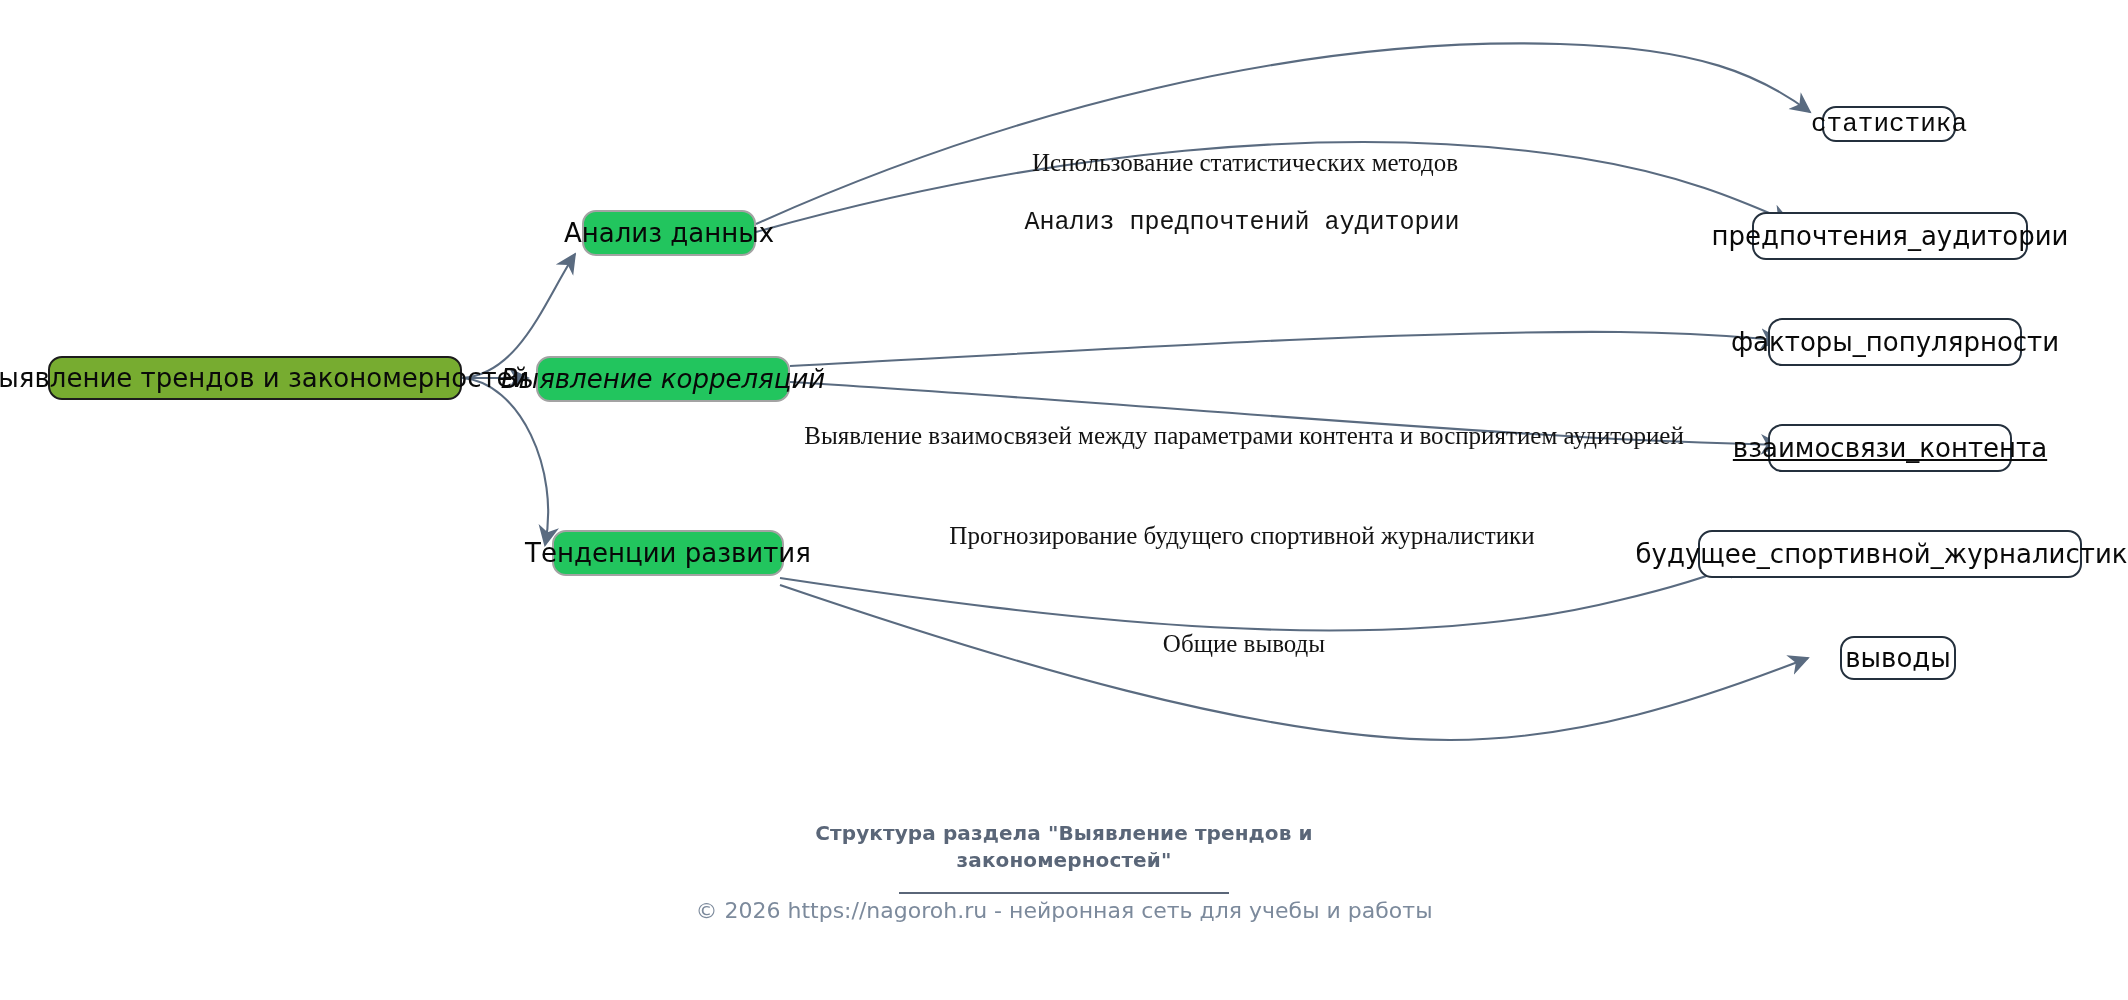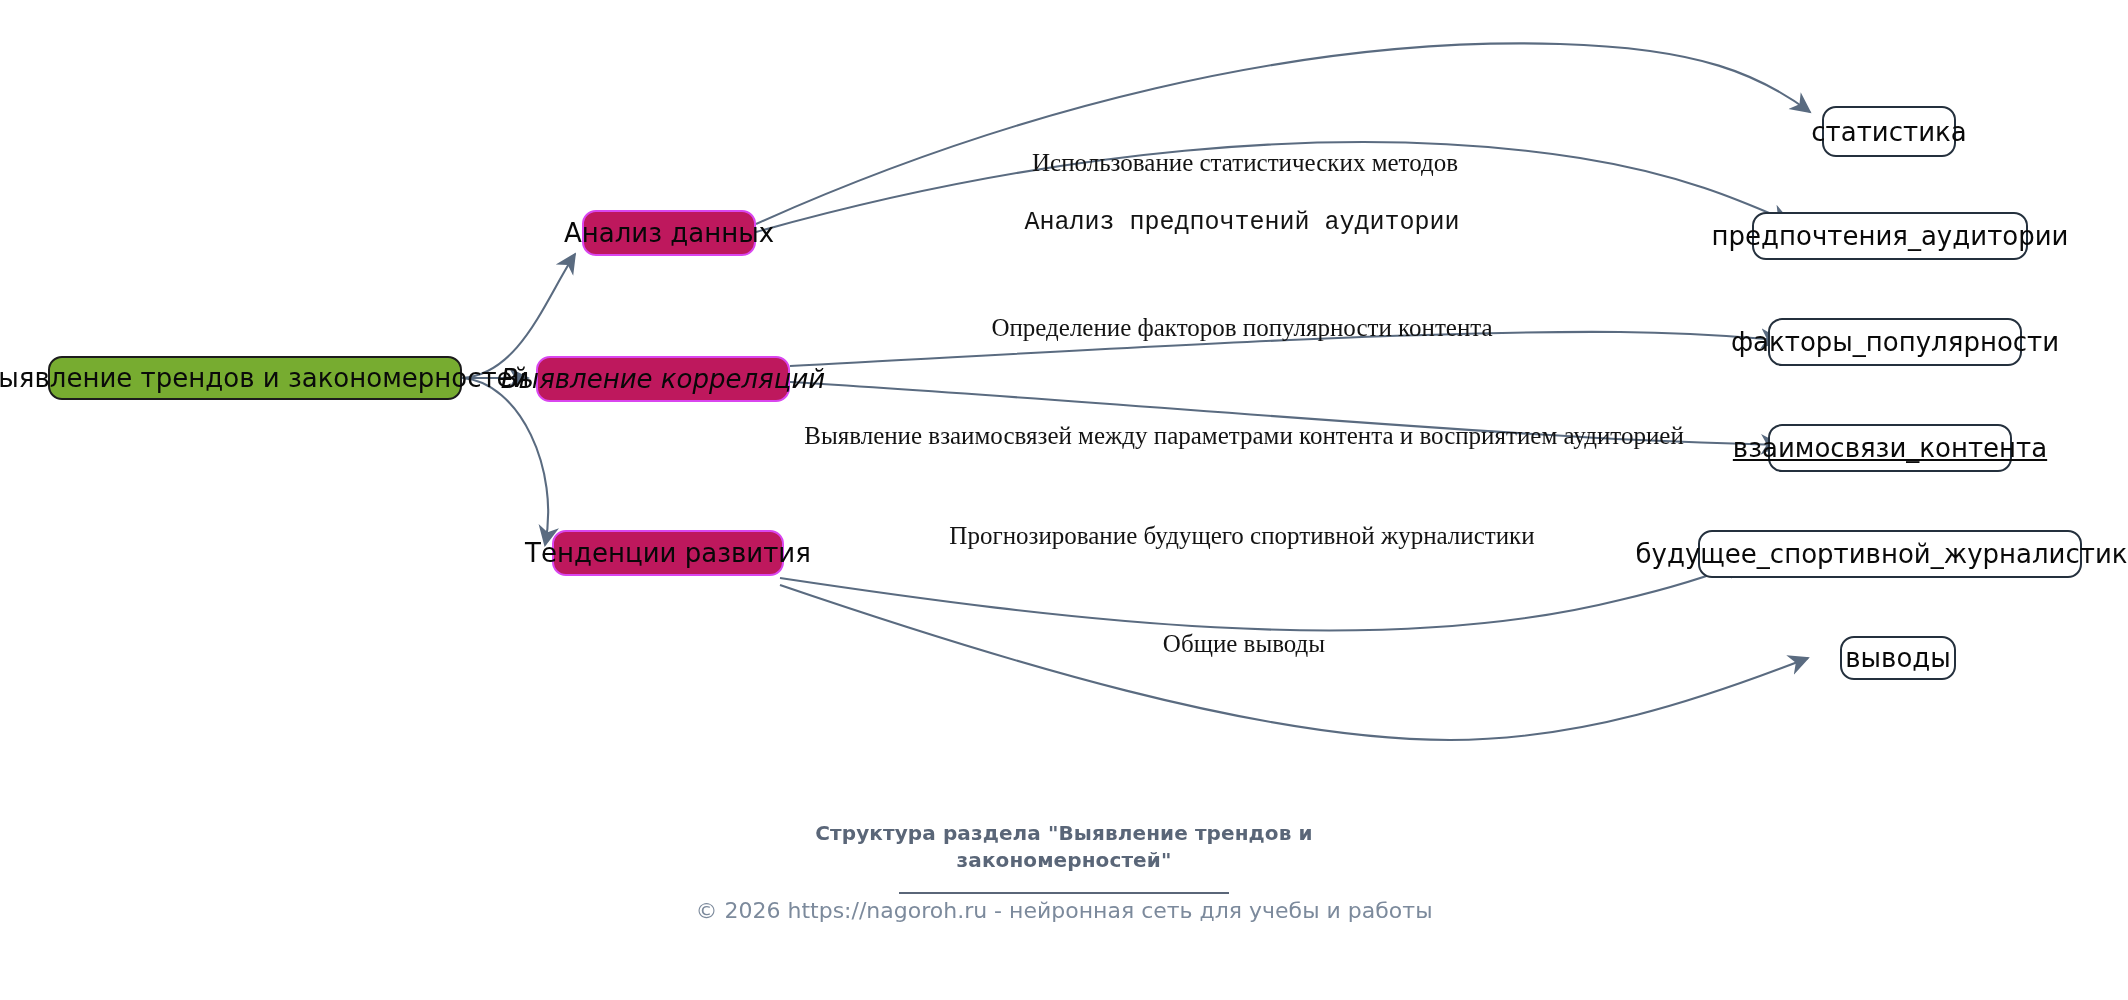--- a/index.html
+++ b/index.html
@@ -45,22 +45,22 @@
     background: #77ac30;
     border: 2px solid #1c1c1c;
     border-radius: 14px;
     color: #0a0a0a;
     font-size: 26px;
     font-family: "DejaVu Sans", sans-serif;
     padding: 0 16px;
   }
 
   .node-branch {
-    background: #be185d;
-    border: 2px solid #d946ef;
+    background: #22c55e;
+    border: 2px solid #a3a3a3;
     border-radius: 14px;
     color: #080808;
     font-size: 26px;
     font-family: "DejaVu Sans", sans-serif;
     padding: 0 16px;
   }
 
   .node-leaf {
     background: #ffffff;
     border: 2px solid #24303d;
@@ -160,21 +160,21 @@
   </div>
 
   <div class="node node-branch" style="left:536px; top:356px; width:254px; height:46px;font-style:italic;">
     <span>Выявление корреляций</span>
   </div>
 
   <div class="node node-branch" style="left:552px; top:530px; width:232px; height:46px;">
     <span>Тенденции развития</span>
   </div>
 
-  <div class="node node-leaf" style="left:1822px; top:106px; width:134px; height:51px;">
+  <div class="node node-leaf" style="left:1822px; top:106px; width:134px; height:36px;font-family:Liberation Mono, monospace;">
     <span>статистика</span>
   </div>
 
   <div class="node node-leaf" style="left:1752px; top:212px; width:276px; height:48px;">
     <span>предпочтения_аудитории</span>
   </div>
 
   <div class="node node-leaf" style="left:1768px; top:318px; width:254px; height:48px;">
     <span>факторы_популярности</span>
   </div>
@@ -188,21 +188,20 @@
   </div>
 
   <div class="node node-leaf" style="left:1840px; top:636px; width:116px; height:44px;">
     <span>выводы</span>
   </div>
 
   <div class="edge-label" style="left:1245px; top:118px;margin-top:44px;">Использование статистических методов</div>
 
   <div class="edge-label" style="left:1242px; top:222px;font-family:Liberation Mono, monospace;">Анализ предпочтений аудитории</div>
 
-  <div class="edge-label" style="left:1242px; top:327px;">Определение факторов популярности контента</div>
 
   <div class="edge-label" style="left:1242px; top:535px;">Прогнозирование будущего спортивной журналистики</div>
 
   <div class="edge-label" style="left:1244px; top:435px;">Выявление взаимосвязей между параметрами контента и восприятием аудиторией</div>
 
   <div class="edge-label" style="left:1244px; top:643px;">Общие выводы</div>
 
   <div id="caption-block">
     <div id="caption-title">
       <span>Структура раздела "Выявление трендов и</span><br>

